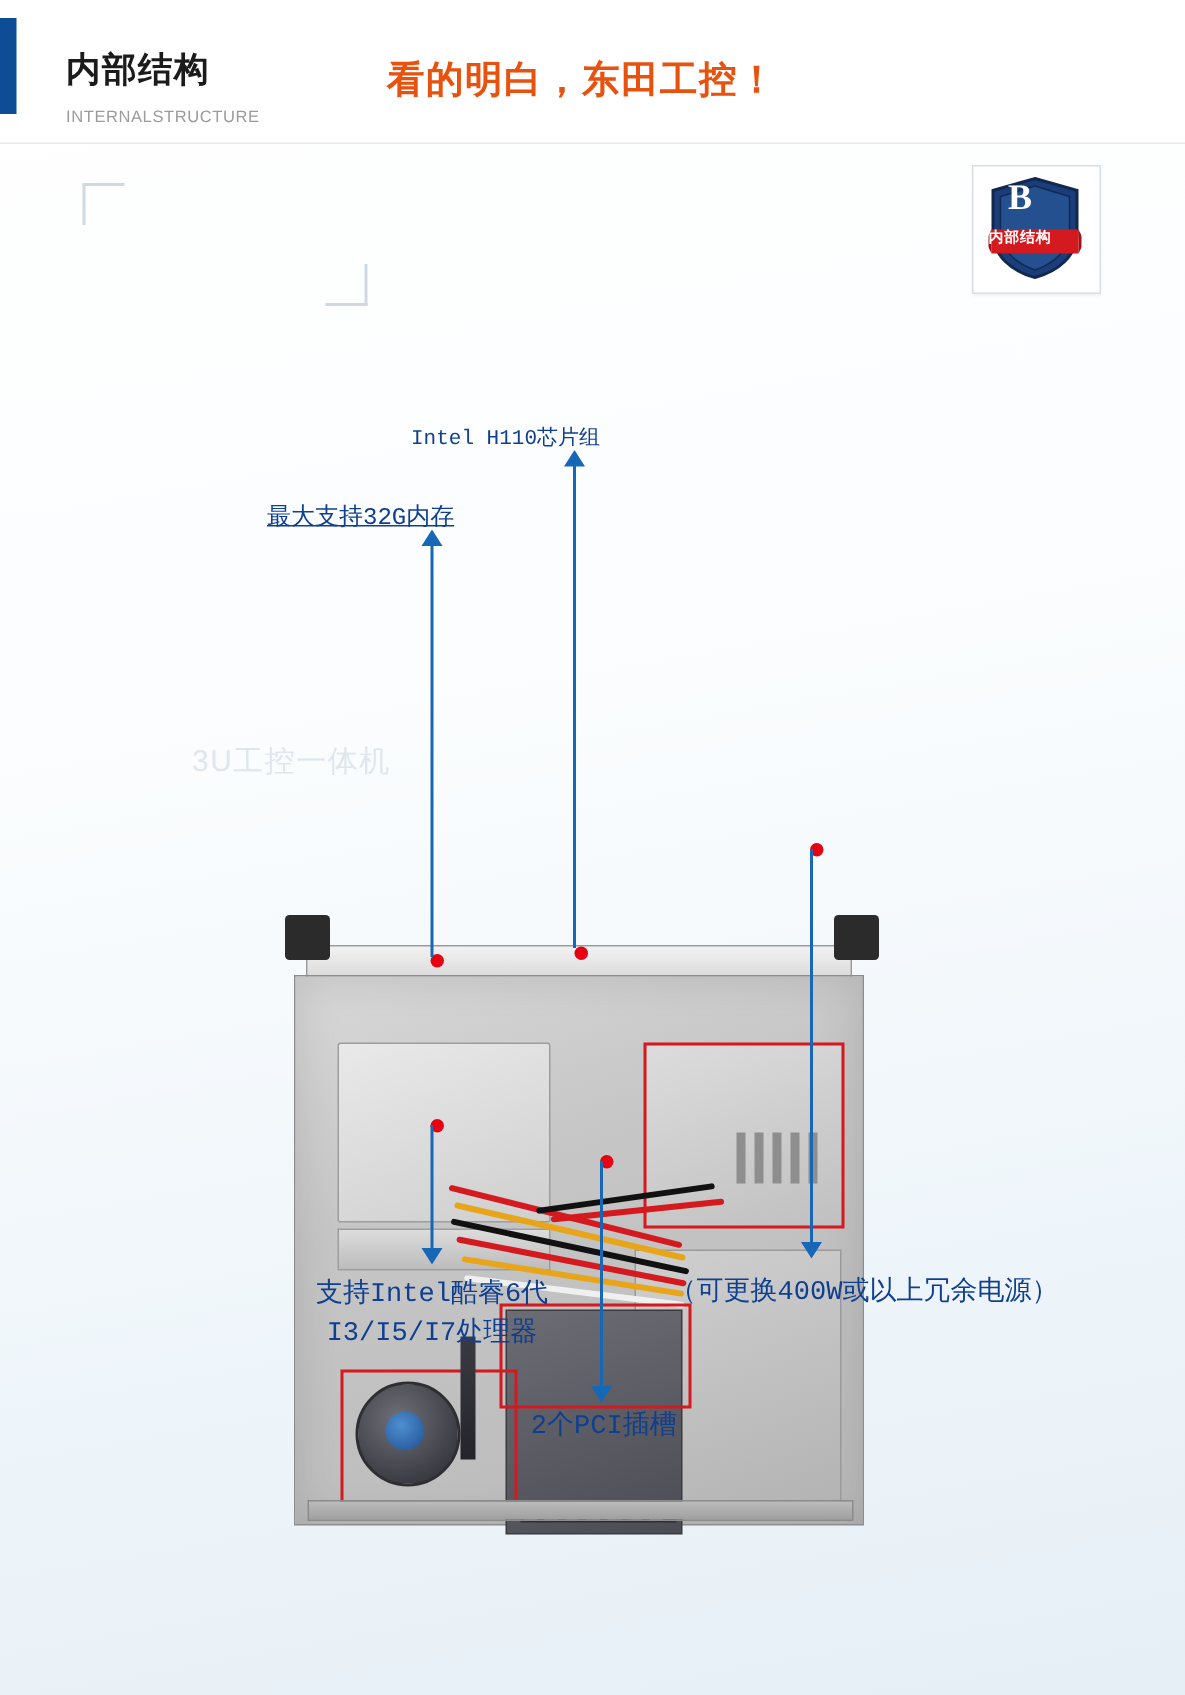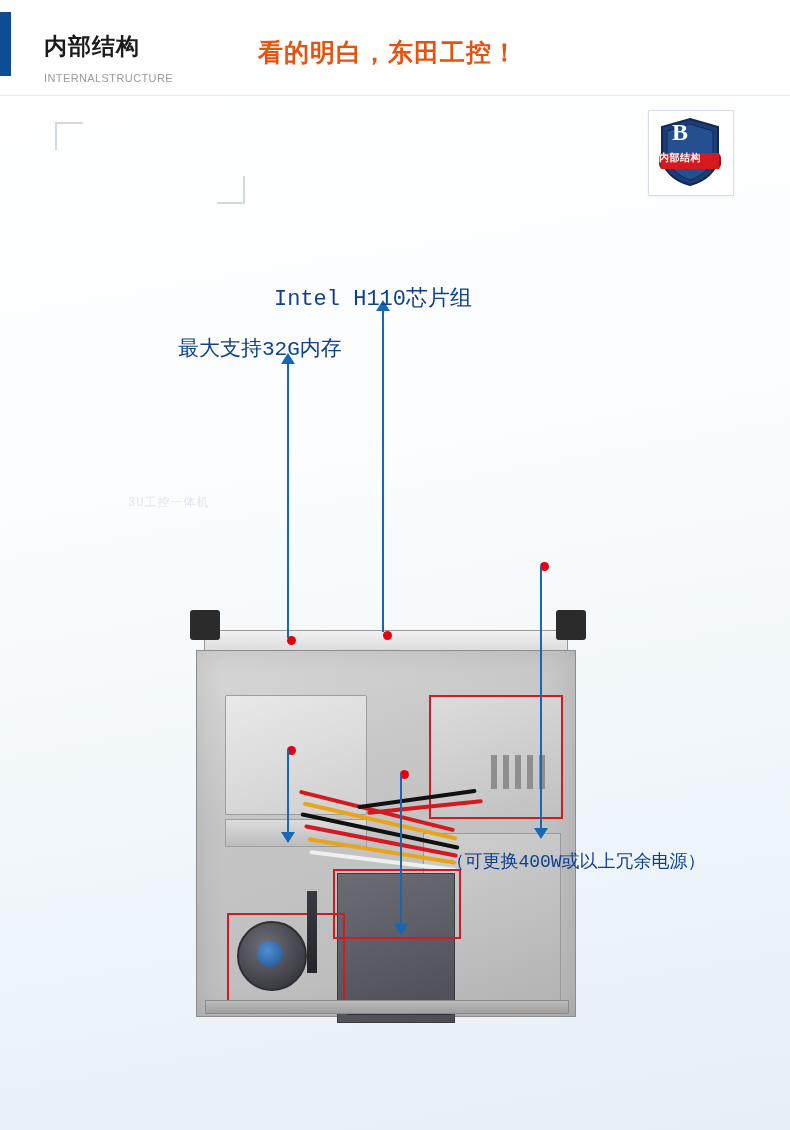--- a/index.html
+++ b/index.html
@@ -158,22 +158,22 @@
   
   .photo-area {
     position: absolute;
     left: 0; top: 230px;
     width: 790px;
     height: 660px;
   }
   .ghost-text {
     position: absolute;
     left: 128px; top: 264px;
-    font-family: Liberation Mono, monospace;
-    font-size: 12px;
+    font-family: Liberation Sans, sans-serif;
+    font-size: 20px;
     color: #dfe6ee;
     letter-spacing: 1px;
   }
 
   
   .chassis {
     position: absolute;
     left: 196px; top: 392px;
     width: 384px;
     height: 404px;
@@ -328,26 +328,26 @@
     width: 9px;
     height: 9px;
     border-radius: 50%;
     background: #e60012;
   }
 
   
   .callout {
     position: absolute;
     font-family: "Liberation Mono", monospace;
-    font-size: 22px;
+    font-size: 14px;
     color: #0f3f8f;
     letter-spacing: 0px;
     white-space: nowrap;
   }
-  .callout.small { font-size: 21px; }
+  .callout.small { font-size: 16px; text-decoration: underline; }
   .callout-2line {
     position: absolute;
     text-align: center;
     font-family: "Liberation Mono", monospace;
     font-size: 18px;
     color: #0f3f8f;
     line-height: 26px;
     white-space: nowrap;
   }
   .arrow-line {
@@ -473,21 +473,26 @@
 
     <div class="arrow-line" style="left:540px; top:336px; width:2px; height:262px;"></div>
     <div class="arrow-head down" style="left:534px; top:598px;"></div>
 
   </div>
 
   <div class="callout" style="left:274px; top:283px;">Intel H110芯片组</div>
 
   <div class="callout small" style="left:178px; top:334px;">最大支持32G内存</div>
 
+  <div class="callout-2line" style="left:178px; top:850px; width:220px;">
+    <div>支持Intel酷睿6代</div>
+    <div>I3/I5/I7处理器</div>
+  </div>
 
   <div class="callout-2line" style="left:300px; top:938px; width:205px;">
+    <div>2个PCI插槽</div>
   </div>
 
   <div class="callout-2line" style="left:418px; top:849px; width:316px;">
     <div>（可更换400W或以上冗余电源）</div>
   </div>
 
 </div>
 
 </body></html>

